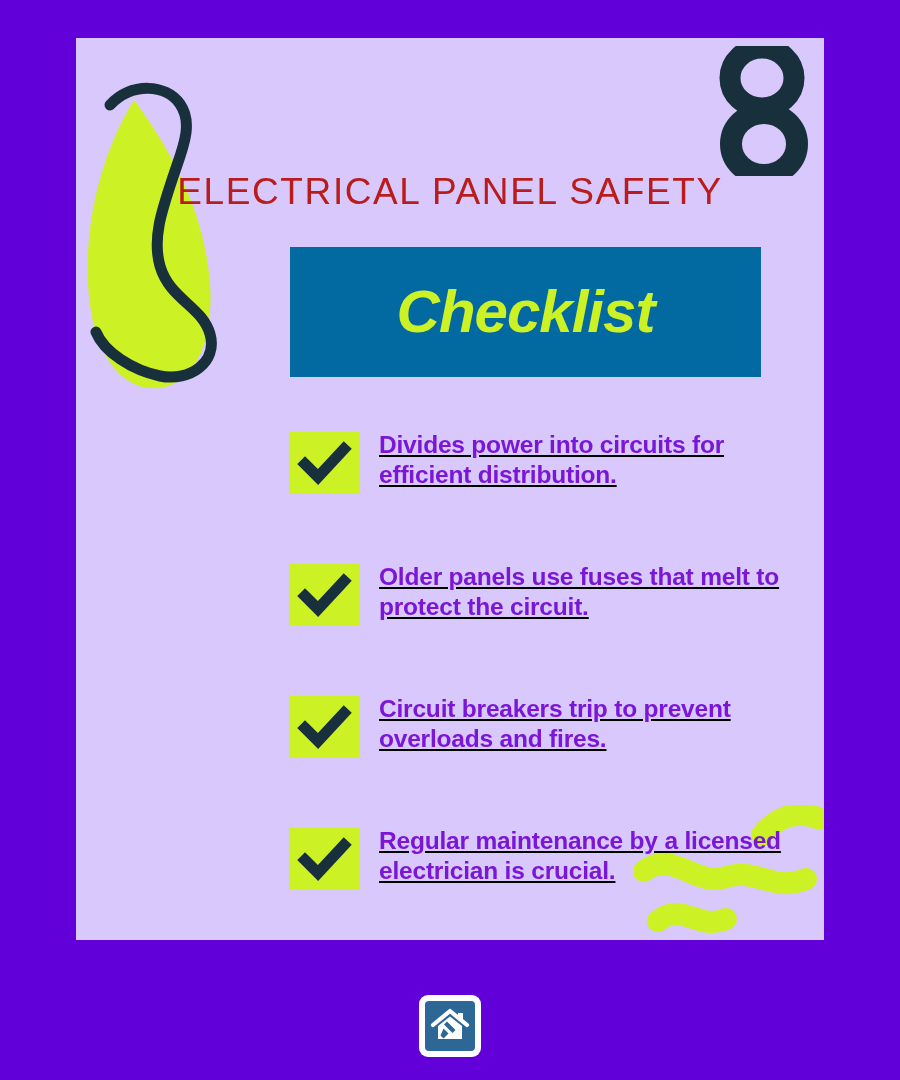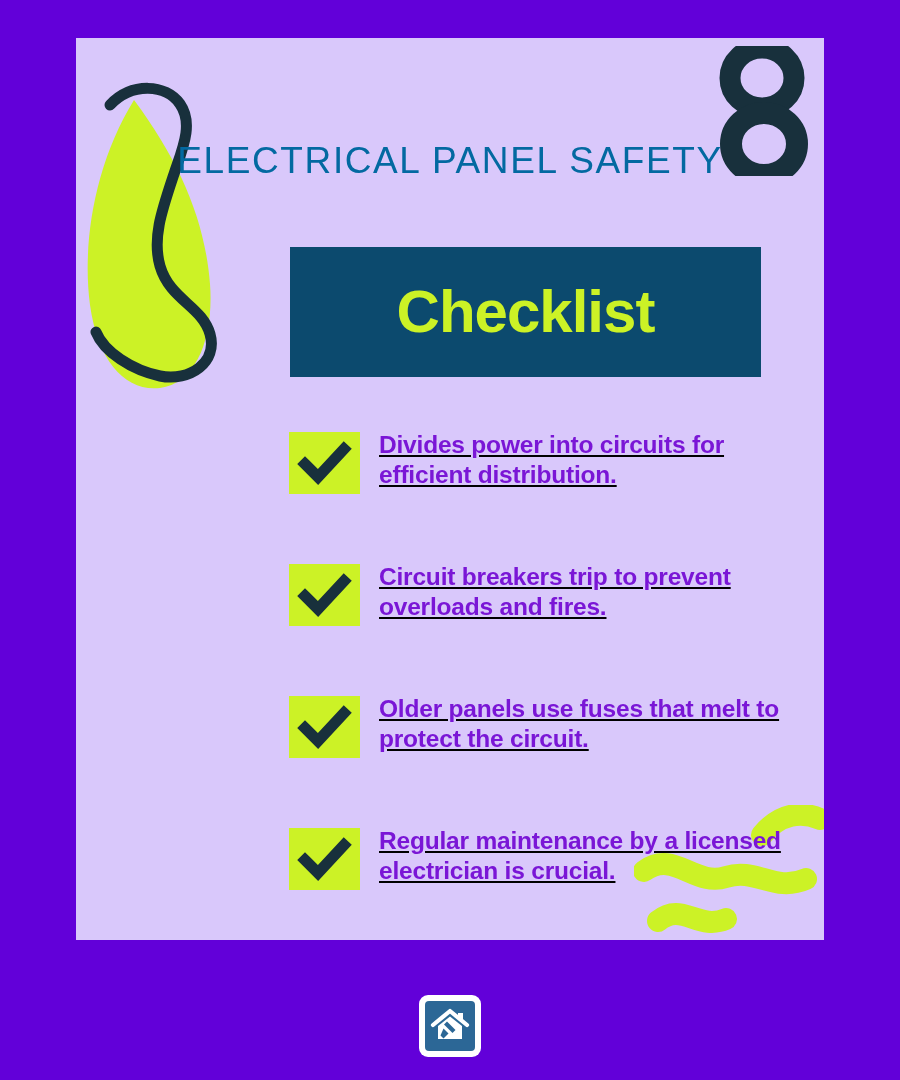--- a/index.html
+++ b/index.html
@@ -46,40 +46,41 @@
     bottom: 0px;
     width: 190px;
     height: 135px;
   }
 
   
   .title {
     position: absolute;
     left: 0;
     right: 0;
-    top: 102px;
+    top: 133px;
     text-align: center;
     font-size: 37px;
     letter-spacing: 1.6px;
-    color: #0369a1;
+    color: #b91c1c;
     font-weight: 400;
     white-space: nowrap;
   }
 
   
   .banner {
     position: absolute;
     left: 214px;
     top: 209px;
     width: 471px;
     height: 130px;
-    background: #0c4a6e;
-    display: flex;
-    align-items: center;
-    justify-content: center;
+    background: #0369a1;
+    display: flex;
+    align-items: center;
+    justify-content: center;
+    font-style: italic;
   }
   .banner-text {
     color: #ccf226;
     font-size: 60px;
     font-weight: bold;
     letter-spacing: -1px;
     line-height: 1;
   }
 
   
@@ -210,30 +211,30 @@
       </div>
       <div class="check-text">Divides power into circuits for efficient distribution.</div>
     </div>
 
     <div class="check-item">
       <div class="check-box">
         <svg width="71" height="62" viewBox="0 0 71 62" xmlns="http://www.w3.org/2000/svg">
           <path d="M16 32 L29 45 L55 17" fill="none" stroke="#18303c" stroke-width="11" stroke-linecap="square" stroke-linejoin="miter"></path>
         </svg>
       </div>
+      <div class="check-text">Older panels use fuses that melt to protect the circuit.</div>
+    </div>
+
+    <div class="check-item">
+      <div class="check-box">
+        <svg width="71" height="62" viewBox="0 0 71 62" xmlns="http://www.w3.org/2000/svg">
+          <path d="M16 32 L29 45 L55 17" fill="none" stroke="#18303c" stroke-width="11" stroke-linecap="square" stroke-linejoin="miter"></path>
+        </svg>
+      </div>
       <div class="check-text">Circuit breakers trip to prevent overloads and fires.</div>
-    </div>
-
-    <div class="check-item">
-      <div class="check-box">
-        <svg width="71" height="62" viewBox="0 0 71 62" xmlns="http://www.w3.org/2000/svg">
-          <path d="M16 32 L29 45 L55 17" fill="none" stroke="#18303c" stroke-width="11" stroke-linecap="square" stroke-linejoin="miter"></path>
-        </svg>
-      </div>
-      <div class="check-text">Older panels use fuses that melt to protect the circuit.</div>
     </div>
 
     <div class="check-item">
       <div class="check-box">
         <svg width="71" height="62" viewBox="0 0 71 62" xmlns="http://www.w3.org/2000/svg">
           <path d="M16 32 L29 45 L55 17" fill="none" stroke="#18303c" stroke-width="11" stroke-linecap="square" stroke-linejoin="miter"></path>
         </svg>
       </div>
       <div class="check-text">Regular maintenance by a licensed electrician is crucial.</div>
     </div>

